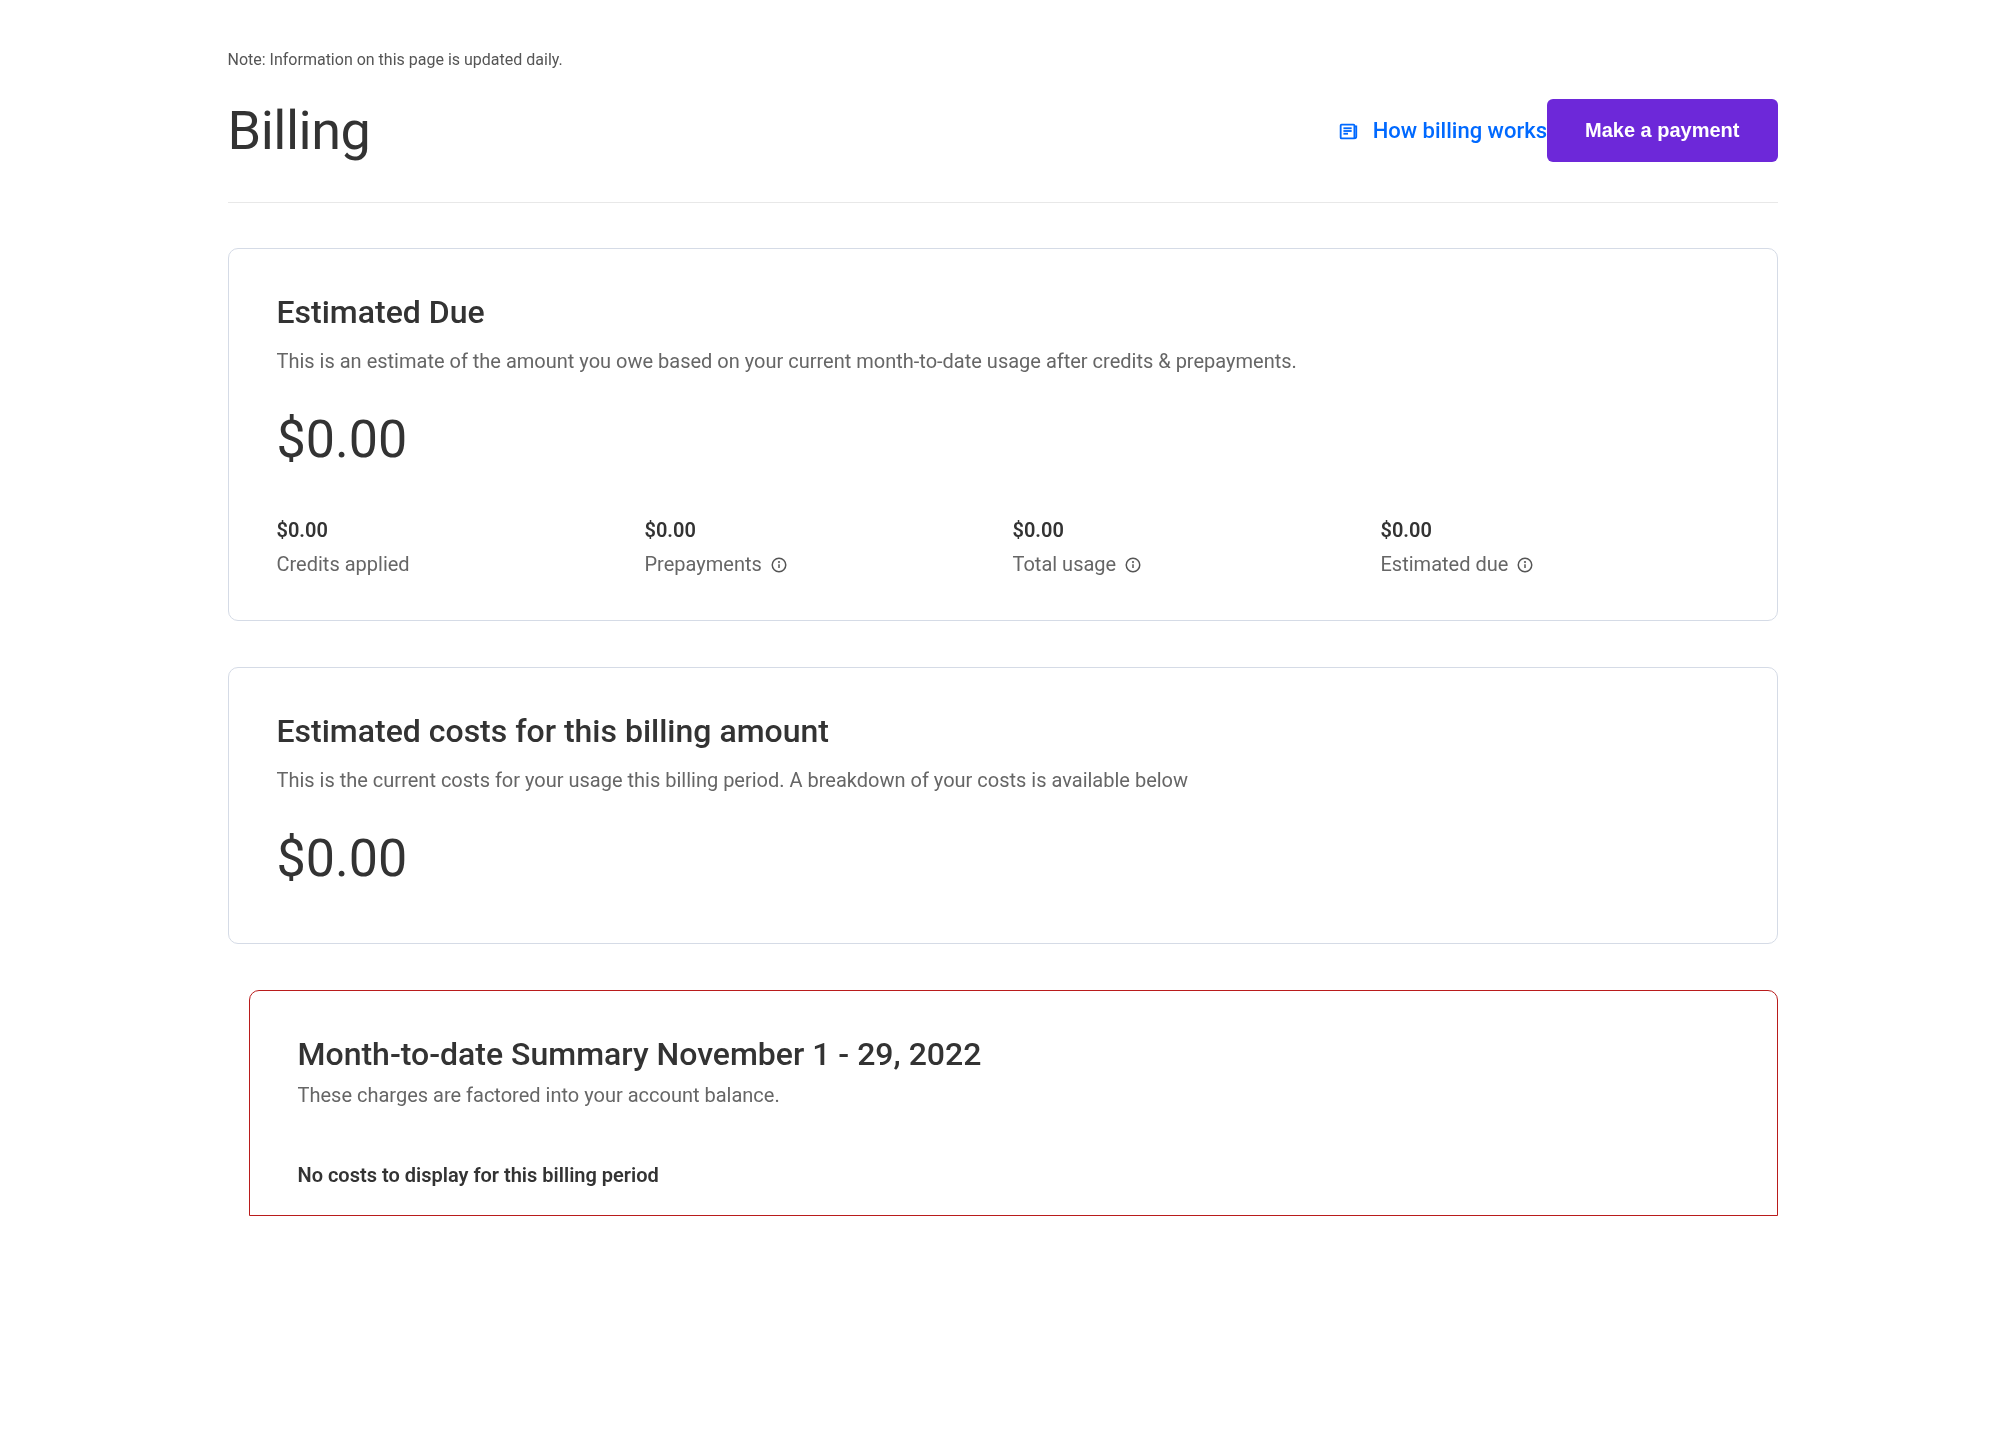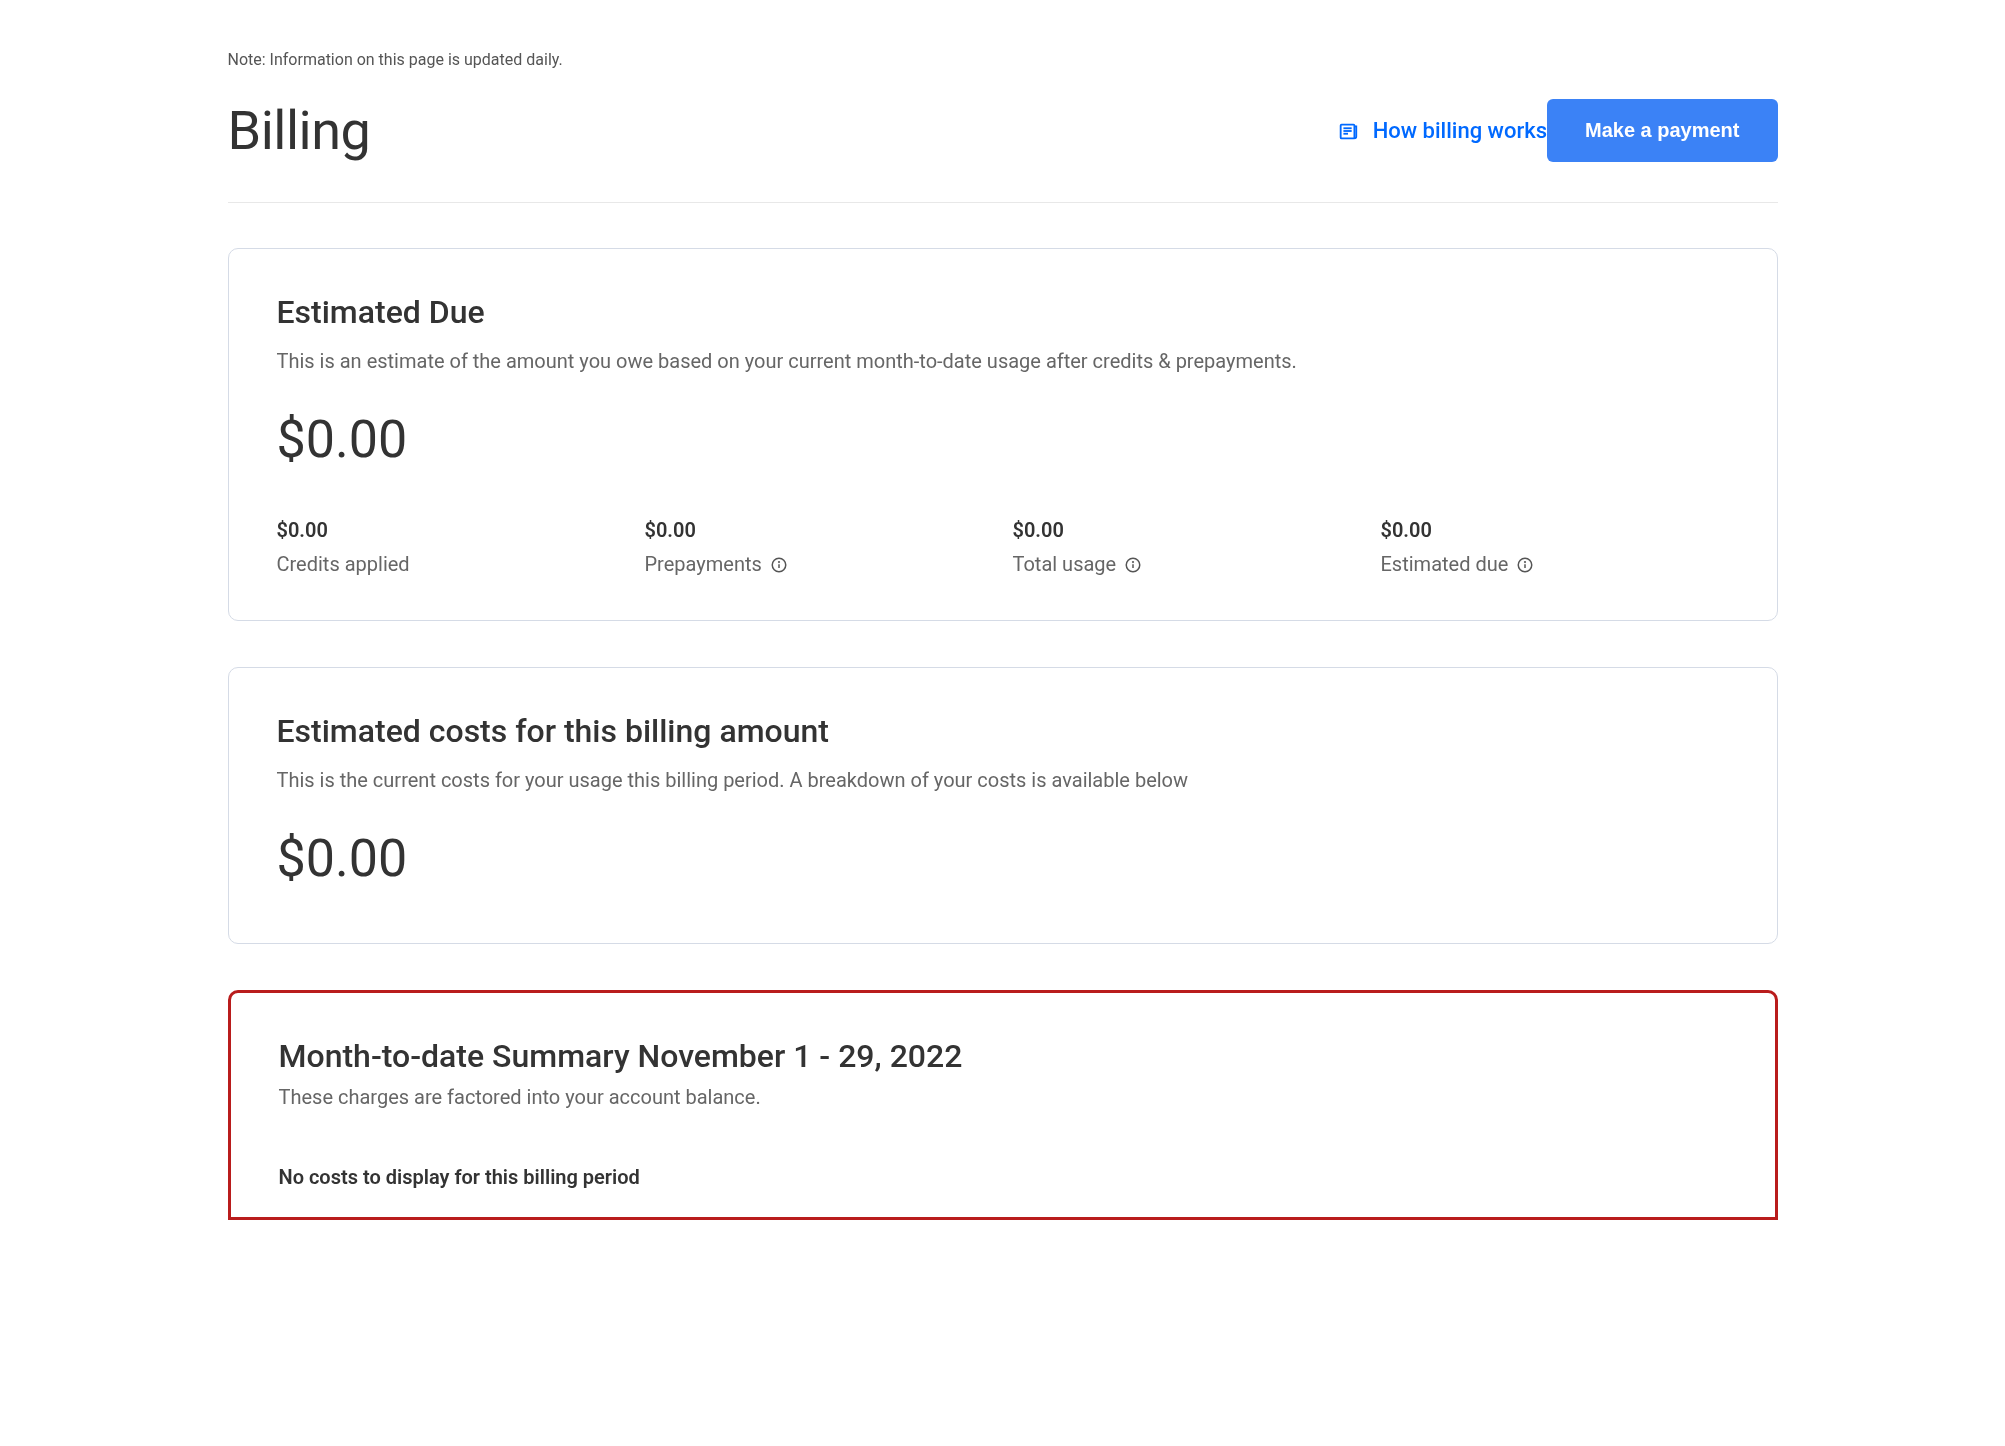--- a/index.html
+++ b/index.html
@@ -58,21 +58,21 @@
       cursor: pointer;
     }
     
     .newspaper-icon {
       width: 22px;
       height: 22px;
       flex-shrink: 0;
     }
     
     .make-payment-btn {
-      background: #3b82f6;
+      background: #6d28d9;
       color: #ffffff;
       border: none;
       padding: 20px 38px;
       font-size: 20px;
       font-weight: 600;
       border-radius: 6px;
       cursor: pointer;
     }
     
     .card {
@@ -129,24 +129,25 @@
     }
     
     .info-icon {
       width: 18px;
       height: 18px;
       flex-shrink: 0;
       cursor: pointer;
     }
     
     .summary-card {
-      border: 3px solid #b91c1c;
+      border: 1px solid #b91c1c;
       border-top-left-radius: 10px;
       border-top-right-radius: 10px;
       padding: 44px 48px 20px 48px;
+      margin-left: 21px;
     }
     
     .summary-title {
       font-size: 32px;
       font-weight: 500;
       color: #333;
       margin-bottom: 10px;
     }
     
     .summary-subtitle {

